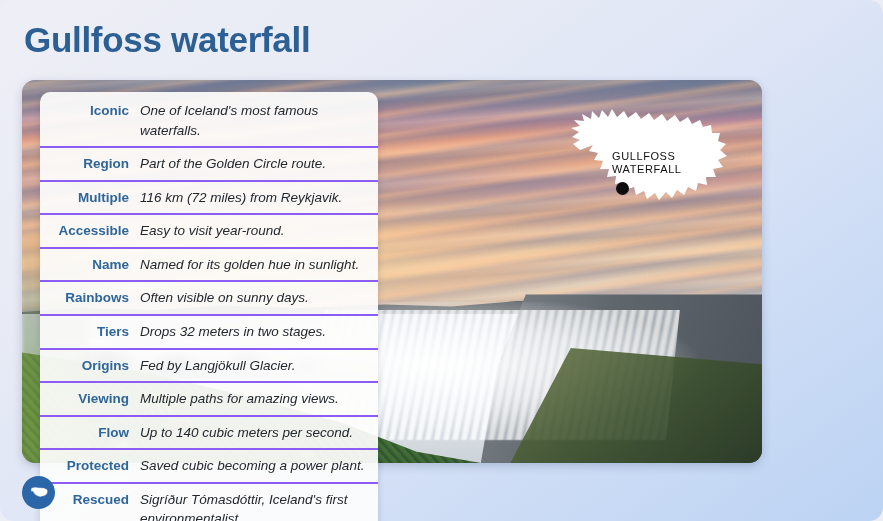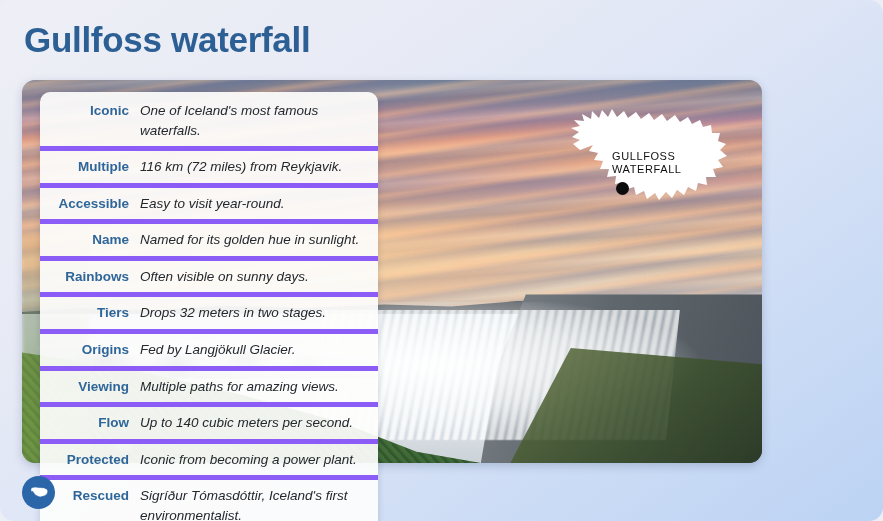--- a/index.html
+++ b/index.html
@@ -276,21 +276,21 @@
     width: 338px;
     border-radius: 10px;
     background: rgba(253,253,252,0.93);
     box-shadow: 0 2px 7px rgba(30,45,75,0.18);
     overflow: hidden;
     padding: 3px 0;
   }
   .fact-row {
     display: flex;
     align-items: flex-start;
-    border-bottom: 5px solid #8b5cf6;
+    border-bottom: 2px solid #8b5cf6;
     min-height: 33px;
     padding: 6px 10px 6px 8px;
   }
   .fact-row:last-child { border-bottom: none; }
   .fact-label {
     flex: 0 0 92px;
     text-align: right;
     padding-right: 11px;
     font-size: 13.5px;
     font-weight: bold;
@@ -377,20 +377,24 @@
       <div id="map-dot"></div>
     </div>
   </div>
 
   <div id="facts-panel">
       <div class="fact-row">
         <div class="fact-label">Iconic</div>
         <div class="fact-value">One of Iceland's most famous waterfalls.</div>
       </div>
       <div class="fact-row">
+        <div class="fact-label">Region</div>
+        <div class="fact-value">Part of the Golden Circle route.</div>
+      </div>
+      <div class="fact-row">
         <div class="fact-label">Multiple</div>
         <div class="fact-value">116 km (72 miles) from Reykjavik.</div>
       </div>
       <div class="fact-row">
         <div class="fact-label">Accessible</div>
         <div class="fact-value">Easy to visit year-round.</div>
       </div>
       <div class="fact-row">
         <div class="fact-label">Name</div>
         <div class="fact-value">Named for its golden hue in sunlight.</div>
@@ -410,21 +414,21 @@
       <div class="fact-row">
         <div class="fact-label">Viewing</div>
         <div class="fact-value">Multiple paths for amazing views.</div>
       </div>
       <div class="fact-row">
         <div class="fact-label">Flow</div>
         <div class="fact-value">Up to 140 cubic meters per second.</div>
       </div>
       <div class="fact-row">
         <div class="fact-label">Protected</div>
-        <div class="fact-value">Iconic from becoming a power plant.</div>
+        <div class="fact-value">Saved cubic becoming a power plant.</div>
       </div>
       <div class="fact-row">
         <div class="fact-label">Rescued</div>
         <div class="fact-value">Sigríður Tómasdóttir, Iceland's first environmentalist.</div>
       </div>
     </div>
 
   <div id="footer">
     <div id="footer-logo">
       <svg viewBox="0 0 200 140">

